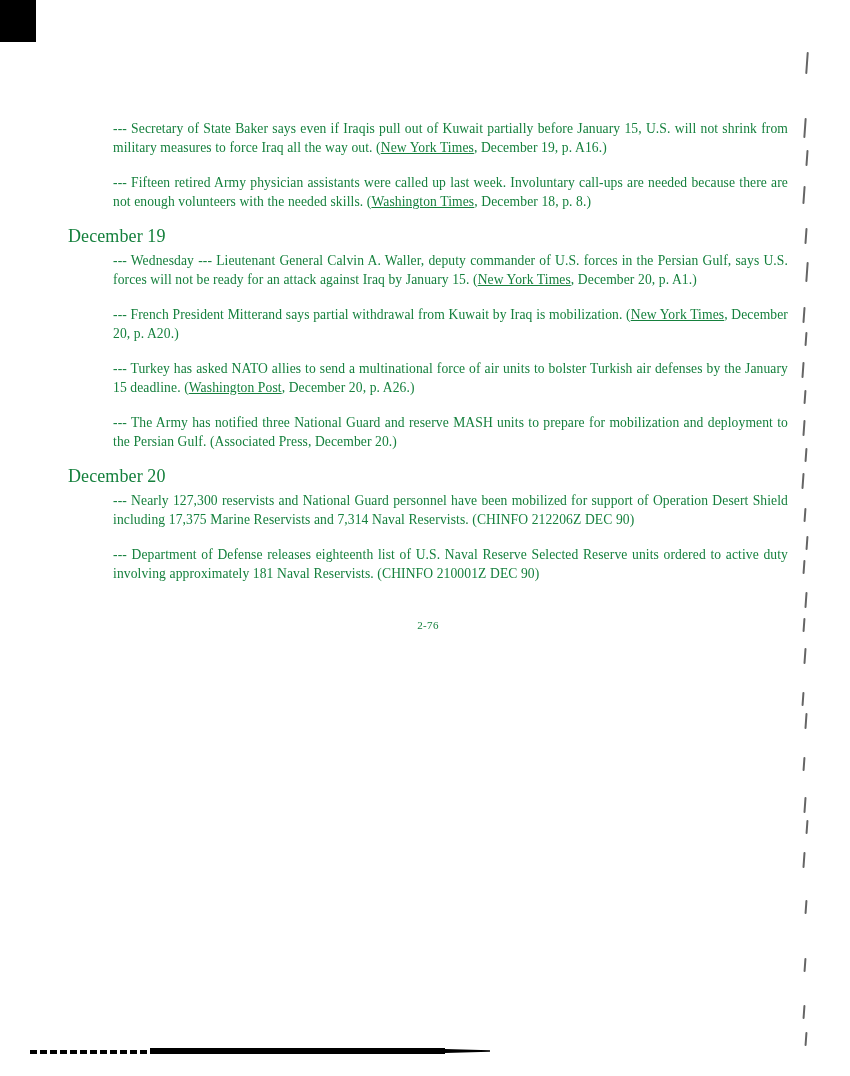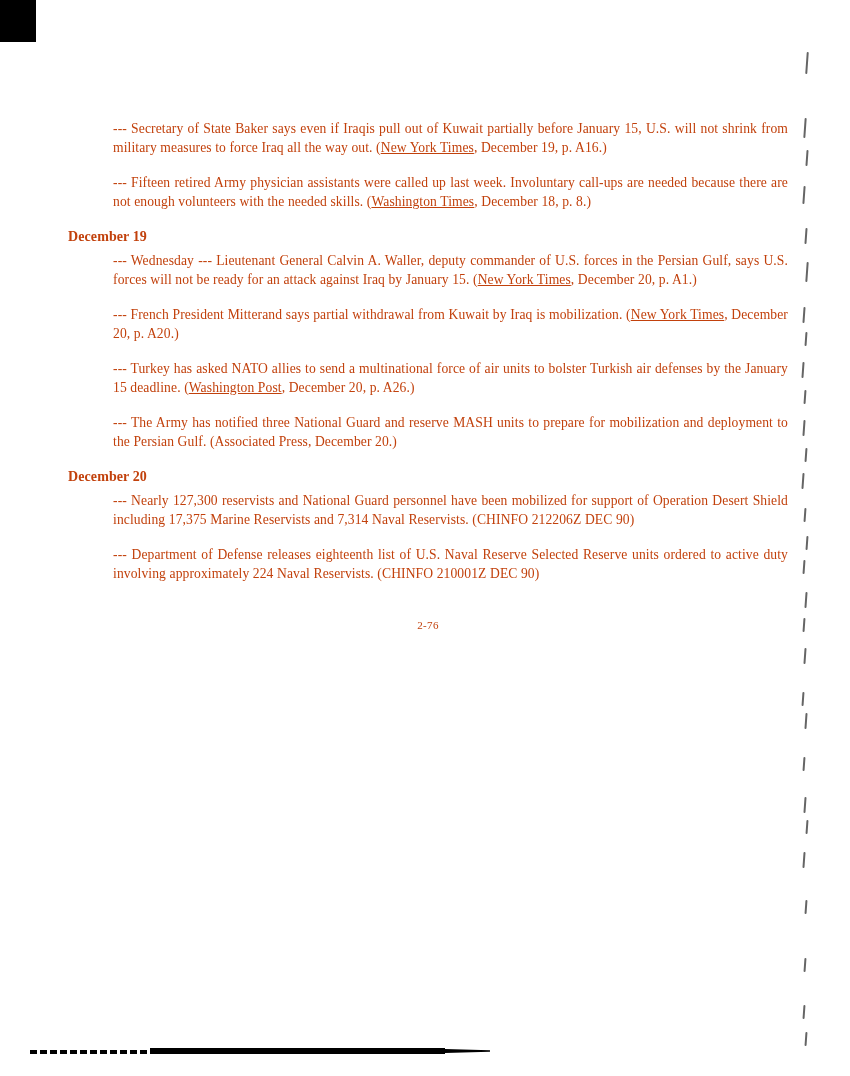--- a/index.html
+++ b/index.html
@@ -2,37 +2,37 @@
 <html><head>
 <meta charset="utf-8">
 <style>
   html,body{margin:0;padding:0;background:#ffffff;}
   .page{
     position:relative;
     width:850px;height:1076px;
     background:#ffffff;
     overflow:hidden;
     font-family:"Liberation Serif","DejaVu Serif",serif;
-    color:#c2410c;
+    color:#15803d;
   }
   .content{
     position:absolute;
     left:68px;top:119px;
     width:720px;
   }
   .para{
     margin:0 0 16px 45px;
     font-size:13.6px;
     line-height:19px;
     text-align:justify;
     letter-spacing:0.1px;
   }
   .heading{
-    font-weight:bold;
-    font-size:14px;
+    font-weight:normal;
+    font-size:18px;
     line-height:19px;
     margin:1px 0 5px 0;
     letter-spacing:0.1px;
   }
   .src{text-decoration:underline;}
   .page-number{
     margin-top:36px;
     text-align:center;
     font-size:11px;
     letter-spacing:0.3px;
@@ -76,21 +76,21 @@
     <div id="sections">
         <p class="para"><span>--- Secretary of State Baker says even if Iraqis pull out of Kuwait partially before January 15, U.S. will not shrink from military measures to force Iraq all the way out. (</span><span class="src">New York Times</span><span>, December 19, p. A16.)</span></p>
         <p class="para"><span>--- Fifteen retired Army physician assistants were called up last week. Involuntary call-ups are needed because there are not enough volunteers with the needed skills. (</span><span class="src">Washington Times</span><span>, December 18, p. 8.)</span></p>
         <div class="heading">December 19</div>
         <p class="para"><span>--- Wednesday --- Lieutenant General Calvin A. Waller, deputy commander of U.S. forces in the Persian Gulf, says U.S. forces will not be ready for an attack against Iraq by January 15. (</span><span class="src">New York Times</span><span>, December 20, p. A1.)</span></p>
         <p class="para"><span>--- French President Mitterand says partial withdrawal from Kuwait by Iraq is mobilization. (</span><span class="src">New York Times</span><span>, December 20, p. A20.)</span></p>
         <p class="para"><span>--- Turkey has asked NATO allies to send a multinational force of air units to bolster Turkish air defenses by the January 15 deadline. (</span><span class="src">Washington Post</span><span>, December 20, p. A26.)</span></p>
         <p class="para"><span>--- The Army has notified three National Guard and reserve MASH units to prepare for mobilization and deployment to the Persian Gulf. (Associated Press, December 20.)</span></p>
         <div class="heading">December 20</div>
         <p class="para"><span>--- Nearly 127,300 reservists and National Guard personnel have been mobilized for support of Operation Desert Shield including 17,375 Marine Reservists and 7,314 Naval Reservists. (CHINFO 212206Z DEC 90)</span></p>
-        <p class="para"><span>--- Department of Defense releases eighteenth list of U.S. Naval Reserve Selected Reserve units ordered to active duty involving approximately 224 Naval Reservists. (CHINFO 210001Z DEC 90)</span></p>
+        <p class="para"><span>--- Department of Defense releases eighteenth list of U.S. Naval Reserve Selected Reserve units ordered to active duty involving approximately 181 Naval Reservists. (CHINFO 210001Z DEC 90)</span></p>
       </div>
     <div class="page-number">2-76</div>
   </div>
 
   <div id="right-marks">
       <div class="right-mark" style="left: 806px; top: 52px; height: 22px;"></div>
       <div class="right-mark" style="left: 804px; top: 118px; height: 20px;"></div>
       <div class="right-mark" style="left: 806px; top: 150px; height: 16px;"></div>
       <div class="right-mark" style="left: 803px; top: 186px; height: 18px;"></div>
       <div class="right-mark" style="left: 805px; top: 228px; height: 16px;"></div>

